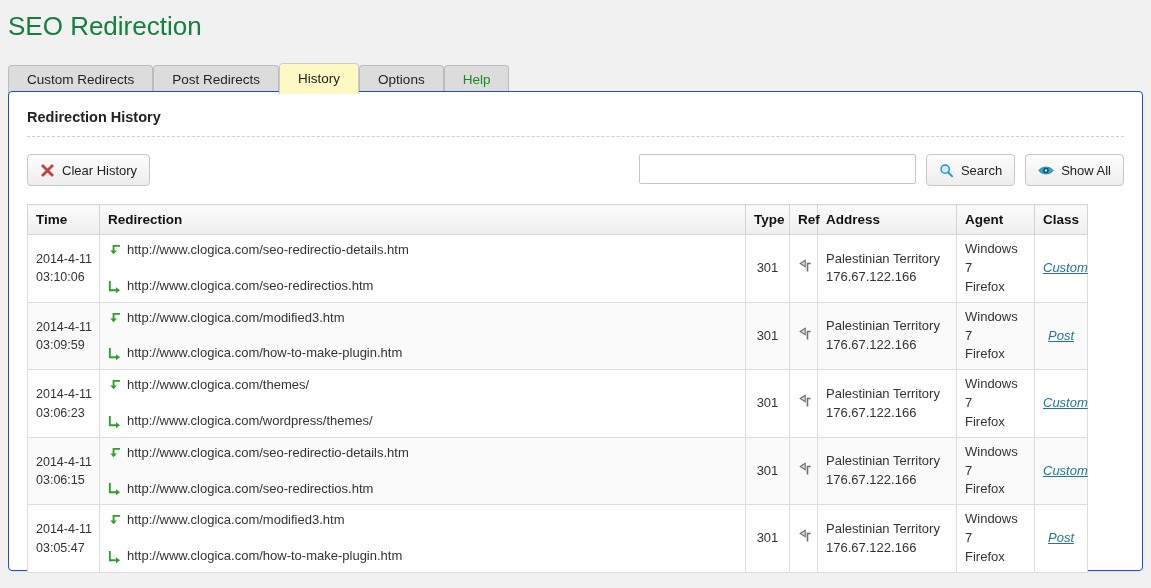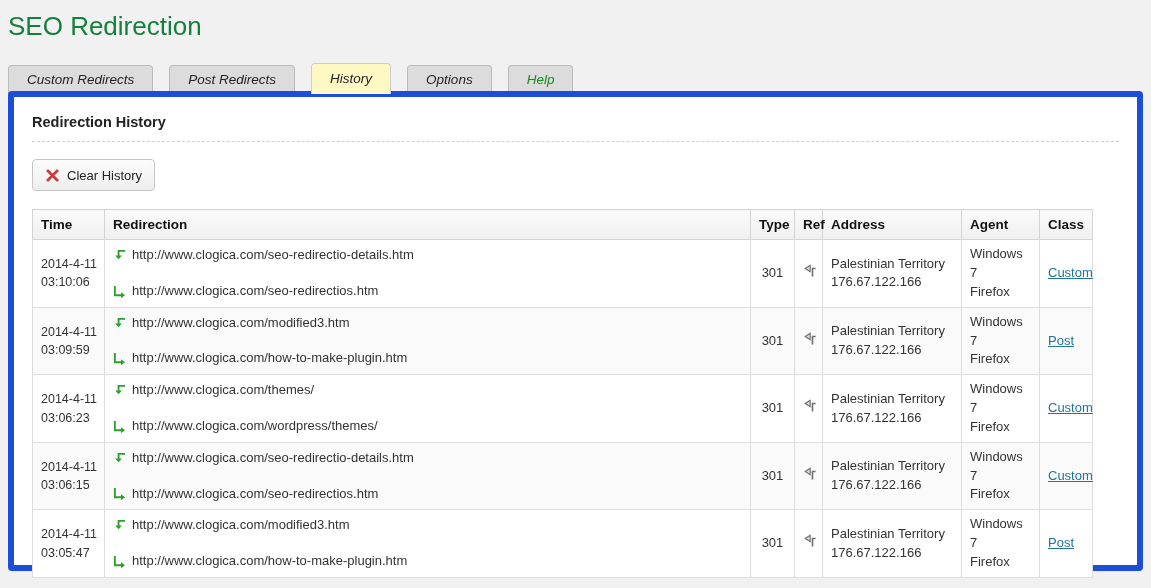--- a/index.html
+++ b/index.html
@@ -32,48 +32,47 @@
     margin: 21px 0 0 8px;
     height: 29px;
     font-size: 0;
   }
   .tab {
     display: inline-block;
     box-sizing: border-box;
     height: 29px;
     line-height: 27px;
     padding: 0 18px;
-    margin-right: 16px;
+    margin-right: 0;
     font-size: 13.5px;
     color: #222;
     background: #dcdcdc;
     border: 1px solid #bbb;
     border-bottom: none;
     border-radius: 4px 4px 0 0;
     vertical-align: bottom;
     cursor: pointer;
     position: relative;
     z-index: 1;
-    font-style: italic;
   }
   .tab.active {
     background: #fef9c3;
     border-color: #ccc;
     height: 31px;
     line-height: 30px;
     z-index: 3;
   }
   .tab.help { color: #1a8a1a; }
 
   
   .panel {
     position: relative;
     margin: -1px 8px 0 8px;
     background: #fff;
-    border: 6px solid #1d4ed8;
+    border: 1px solid #1d4ed8;
     border-radius: 4px;
     height: 480px;
     box-sizing: border-box;
     z-index: 2;
     box-shadow: 0 1px 1px rgba(0,0,0,0.04);
   }
 
   .section-head {
     font-size: 14.5px;
     font-weight: bold;
@@ -165,21 +164,21 @@
   .col-redir  { width: 646px; }
   .col-type   { width: 44px; }
   .col-ref    { width: 28px; }
   .col-addr   { width: 139px; }
   .col-agent  { width: 78px; }
   .col-class  { width: 53px; }
 
   td.c-time   { white-space: nowrap; font-size: 12.5px; }
   td.c-type   { text-align: center; }
   td.c-ref    { text-align: center; }
-  td.c-class  { text-align: left; }
+  td.c-class  { text-align: center; font-style: italic; }
 
   .redir-line { display: flex; align-items: center; white-space: nowrap; }
   .redir-line + .redir-line { margin-top: 17px; }
   .redir-line .ico { margin-right: 6px; display: inline-flex; flex: 0 0 auto; }
   .redir-url { color: #333; }
 
   a.class-link { color: #21759b; text-decoration: underline; }
 
   
   .pager { margin: 20px 0 0 18px; display: flex; align-items: center; }
@@ -239,20 +238,44 @@
 
     <div class="btn btn-clear">
       <span class="ico">
         <svg width="15" height="15" viewBox="0 0 16 16">
           <path d="M3.2 1.6 L8 6.4 L12.8 1.6 L14.4 3.2 L9.6 8 L14.4 12.8 L12.8 14.4 L8 9.6 L3.2 14.4 L1.6 12.8 L6.4 8 L1.6 3.2 Z" fill="#d03a3a" stroke="#a81f1f" stroke-width="0.7"></path>
         </svg>
       </span>
       <span>Clear History</span>
     </div>
 
+    <div class="search-wrap">
+      <input class="search-input" type="text" placeholder="" style="">
+
+      <div class="btn btn-search">
+        <span class="ico">
+          <svg width="15" height="15" viewBox="0 0 16 16">
+            <circle cx="6.6" cy="6.6" r="4.4" fill="#cdeaf7" stroke="#1f8fc4" stroke-width="1.5"></circle>
+            <line x1="9.9" y1="9.9" x2="14" y2="14.2" stroke="#1f8fc4" stroke-width="2" stroke-linecap="round"></line>
+          </svg>
+        </span>
+        <span>Search</span>
+      </div>
+
+      <div class="btn btn-showall">
+        <span class="ico">
+          <svg width="16" height="15" viewBox="0 0 18 14">
+            <path d="M1 7 C4 2, 14 2, 17 7 C14 12, 4 12, 1 7 Z" fill="#2aa8da" stroke="#1b7ba5" stroke-width="1"></path>
+            <circle cx="9" cy="7" r="3.1" fill="#10506e"></circle>
+            <circle cx="9" cy="7" r="1.3" fill="#ffffff"></circle>
+          </svg>
+        </span>
+        <span>Show All</span>
+      </div>
+    </div>
   </div>
 
   <div class="table-wrap">
     <table class="history">
       <colgroup>
         <col class="col-time">
           <col class="col-redir">
           <col class="col-type">
         <col class="col-ref">
           <col class="col-addr">

